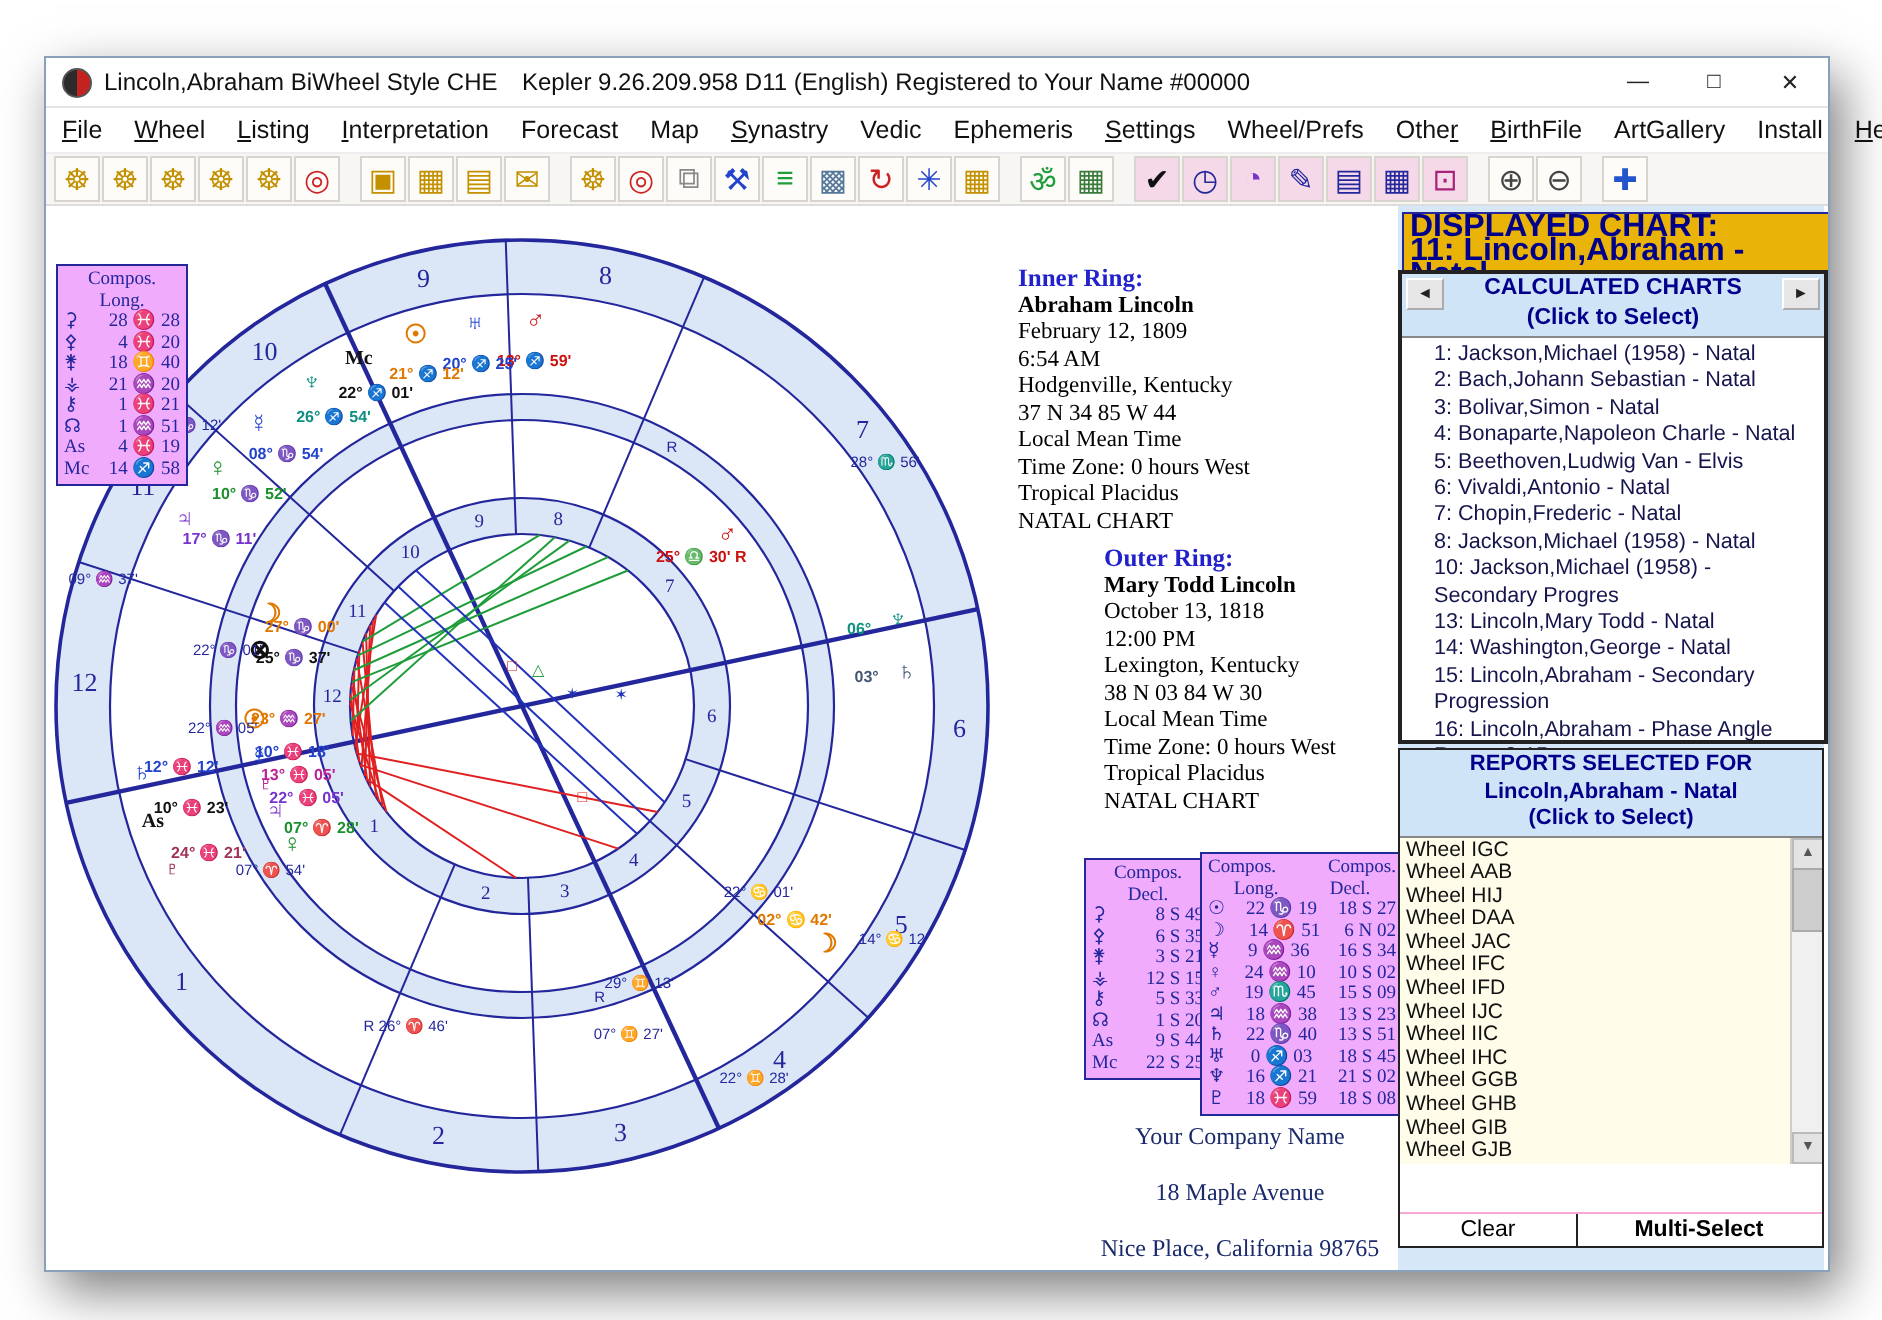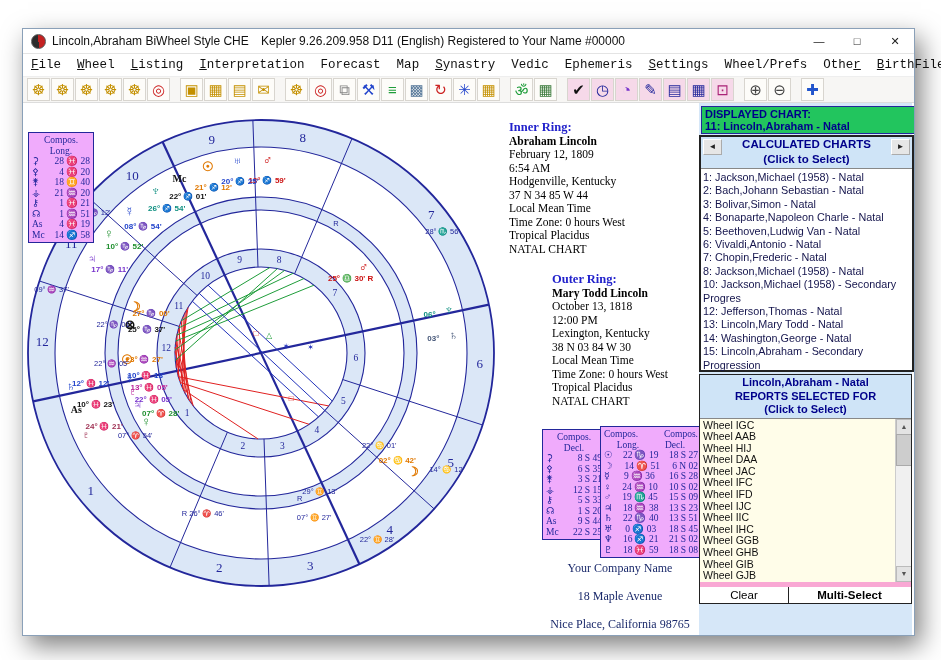--- a/index.html
+++ b/index.html
@@ -10,21 +10,21 @@
   .titlebar{position:absolute;left:0;top:0;right:0;height:24px;background:#fff;border-bottom:1px solid #e4e4e4;
     display:flex;align-items:center;font-size:12px;color:#111;}
   .appicon{width:13px;height:13px;border-radius:50%;margin:0 6px 0 8px;
     background:conic-gradient(#c42121 0 50%,#2b2b2b 50% 100%);border:1px solid #555;flex:0 0 auto;}
   .t-left{white-space:nowrap;}
   .t-right{position:absolute;left:238px;white-space:nowrap;}
   .winbtns{position:absolute;right:0;top:0;height:24px;display:flex;}
   .winbtn{width:38px;height:24px;display:flex;align-items:center;justify-content:center;font-size:11px;color:#222;}
   
   .menubar{position:absolute;left:0;top:25px;right:0;height:22px;background:#fff;display:flex;
-    align-items:center;font-size:12.5px;color:#111;border-bottom:1px solid #eee;font-family:Liberation Mono, monospace;}
+    align-items:center;font-size:12.5px;color:#111;border-bottom:1px solid #eee;}
   .menu-item{padding:2px 8px;white-space:nowrap;}
   .menu-item u{text-decoration:underline;}
   
   .toolbar{position:absolute;left:0;top:48px;right:0;height:25px;background:#f7f6f4;display:flex;
     align-items:center;padding-left:4px;border-bottom:1px solid #ddd;}
   .tgroup{display:flex;margin-right:9px;}
   .tbtn{width:21px;height:21px;margin-right:1px;display:flex;align-items:center;justify-content:center;
     font-size:15px;border:1px solid #d8d5cf;background:#fdfcf9;cursor:pointer;}
   
   .client{position:absolute;left:0;top:74px;right:0;bottom:0;background:#fff;overflow:hidden;}
@@ -44,38 +44,38 @@
   .pbox{position:absolute;background:#f0abfc;border:1.5px solid #23279b;color:#23279b;
     font-family:"Liberation Serif",serif;font-size:9.5px;line-height:10.5px;padding:2px 3px;}
   .pbox .ttl{text-align:center;}
   .pbox .row{display:flex;justify-content:space-between;}
   .pbox .row span{white-space:pre;}
   .company{position:absolute;text-align:center;font-family:"Liberation Serif",serif;
     font-size:12px;color:#1b2a6b;}
   .company div{margin-bottom:13px;}
   
   .rightcol{position:absolute;right:2px;top:0;width:213px;bottom:0;background:#d6e7f8;}
-  .box-displayed{position:absolute;left:678px;top:3px;width:206px;background:#22c55e;
-    border:1px solid #23279b;font-size:11px;font-weight:bold;color:#00008b;padding:1px 3px;line-height:12px;}
+  .box-displayed{position:absolute;left:678px;top:3px;width:206px;background:#eab308;
+    border:1px solid #23279b;font-size:16px;font-weight:bold;color:#00008b;padding:1px 3px;line-height:12px;}
   .box-calc{position:absolute;left:676px;top:32px;width:211px;height:233px;background:#fff;border:2px solid #222;}
   .calc-head{position:relative;background:#cfe4f7;border-bottom:1px solid #888;height:31px;
     text-align:center;color:#00008b;font-weight:bold;font-size:11.5px;line-height:15px;}
   .arrbtn{position:absolute;top:2px;width:17px;height:14px;background:#e6e6e6;border:1px outset #fff;
     font-size:8px;color:#222;text-align:center;line-height:13px;}
-  .calc-list{font-size:10.8px;color:#15154d;padding:2px 2px;line-height:13.4px;}
+  .calc-list{font-size:10.8px;color:#15154d;padding:2px 2px;line-height:13.4px;margin-left:14px;}
   .box-rep{position:absolute;left:676px;top:271px;width:211px;background:#fff;border:1px solid #222;}
   .rep-head{background:#cfe4f7;border-bottom:1px solid #888;text-align:center;color:#00008b;
     font-weight:bold;font-size:11px;line-height:13.5px;padding:1px 0;}
   .rep-list{position:relative;background:#fffde9;height:163px;overflow:hidden;}
   .rep-items{font-size:10.5px;color:#111;padding:1px 3px;line-height:11.6px;}
   .sbar{position:absolute;right:0;top:0;bottom:0;width:15px;background:#f0f0f0;border-left:1px solid #ccc;}
   .sbtn{position:absolute;left:0;width:14px;height:14px;background:#e3e3e3;border:1px solid #bbb;
     font-size:7px;text-align:center;line-height:13px;color:#555;}
   .sthumb{position:absolute;left:0;top:15px;width:14px;height:30px;background:#cdcdcd;border:1px solid #aaa;}
-  .rep-btnrow{display:flex;border-top:5px solid #f9a8d4;}
+  .rep-btnrow{display:flex;border-top:1px solid #f9a8d4;margin-top:24px;}
   .repbtn{flex:0 0 auto;text-align:center;font-size:11.5px;background:#fff;border-right:1px solid #222;
     padding:2px 0;color:#000;}
 </style>
 </head>
 <body>
 
 <div class="window">
 
   <div class="titlebar">
     <div class="appicon"></div>
@@ -316,21 +316,21 @@
         <div class="row">
           <span>As</span>
           <span>4 ♓ 19</span>
         </div>
         <div class="row">
           <span>Mc</span>
           <span>14 ♐ 58</span>
         </div>
       </div>
 
-    <div class="infoblock serif" style="left:486px;top:18px;width:200px;">
+    <div class="infoblock serif" style="left:486px;top:30px;width:200px;">
       <div class="hd">Inner Ring:</div>
       <div class="nm">Abraham Lincoln</div>
       <div>
           <div>February 12, 1809</div>
           <div>6:54 AM</div>
           <div>Hodgenville, Kentucky</div>
           <div>37 N 34    85 W 44</div>
           <div>Local Mean Time</div>
           <div>Time Zone: 0 hours West</div>
           <div>Tropical Placidus</div>
@@ -404,21 +404,21 @@
           <span>18 S 27</span>
         </div>
         <div class="row">
           <span>☽</span>
           <span>14 ♈ 51</span>
           <span>6 N 02</span>
         </div>
         <div class="row">
           <span>☿</span>
           <span>9 ♒ 36</span>
-          <span>16 S 28</span>
+          <span>16 S 34</span>
         </div>
         <div class="row">
           <span>♀</span>
           <span>24 ♒ 10</span>
           <span>10 S 02</span>
         </div>
         <div class="row">
           <span>♂</span>
           <span>19 ♏ 45</span>
           <span>15 S 09</span>
@@ -468,37 +468,36 @@
         <div class="arrbtn" style="left:2px;">◄</div>
         <div class="arrbtn" style="right:2px;">►</div>
         <div>CALCULATED CHARTS</div>
         <div>(Click to Select)</div>
       </div>
       <div class="calc-list">
           <div>1: Jackson,Michael (1958) - Natal</div>
           <div>2: Bach,Johann Sebastian - Natal</div>
           <div>3: Bolivar,Simon - Natal</div>
           <div>4: Bonaparte,Napoleon Charle - Natal</div>
-          <div>5: Beethoven,Ludwig Van - Natal</div>
+          <div>5: Beethoven,Ludwig Van - Elvis</div>
           <div>6: Vivaldi,Antonio - Natal</div>
           <div>7: Chopin,Frederic - Natal</div>
           <div>8: Jackson,Michael (1958) - Natal</div>
           <div>10: Jackson,Michael (1958) - Secondary Progres</div>
-          <div>12: Jefferson,Thomas - Natal</div>
           <div>13: Lincoln,Mary Todd - Natal</div>
           <div>14: Washington,George - Natal</div>
           <div>15: Lincoln,Abraham - Secondary Progression</div>
           <div>16: Lincoln,Abraham - Phase Angle Return 2-15-</div>
         </div>
     </div>
 
     <div class="box-rep">
       <div class="rep-head">
+        <div>REPORTS SELECTED FOR</div>
         <div>Lincoln,Abraham - Natal</div>
-        <div>REPORTS SELECTED FOR</div>
         <div>(Click to Select)</div>
       </div>
       <div class="rep-list">
         <div class="rep-items">
             <div>Wheel IGC</div>
             <div>Wheel AAB</div>
             <div>Wheel HIJ</div>
             <div>Wheel DAA</div>
             <div>Wheel JAC</div>
             <div>Wheel IFC</div>

